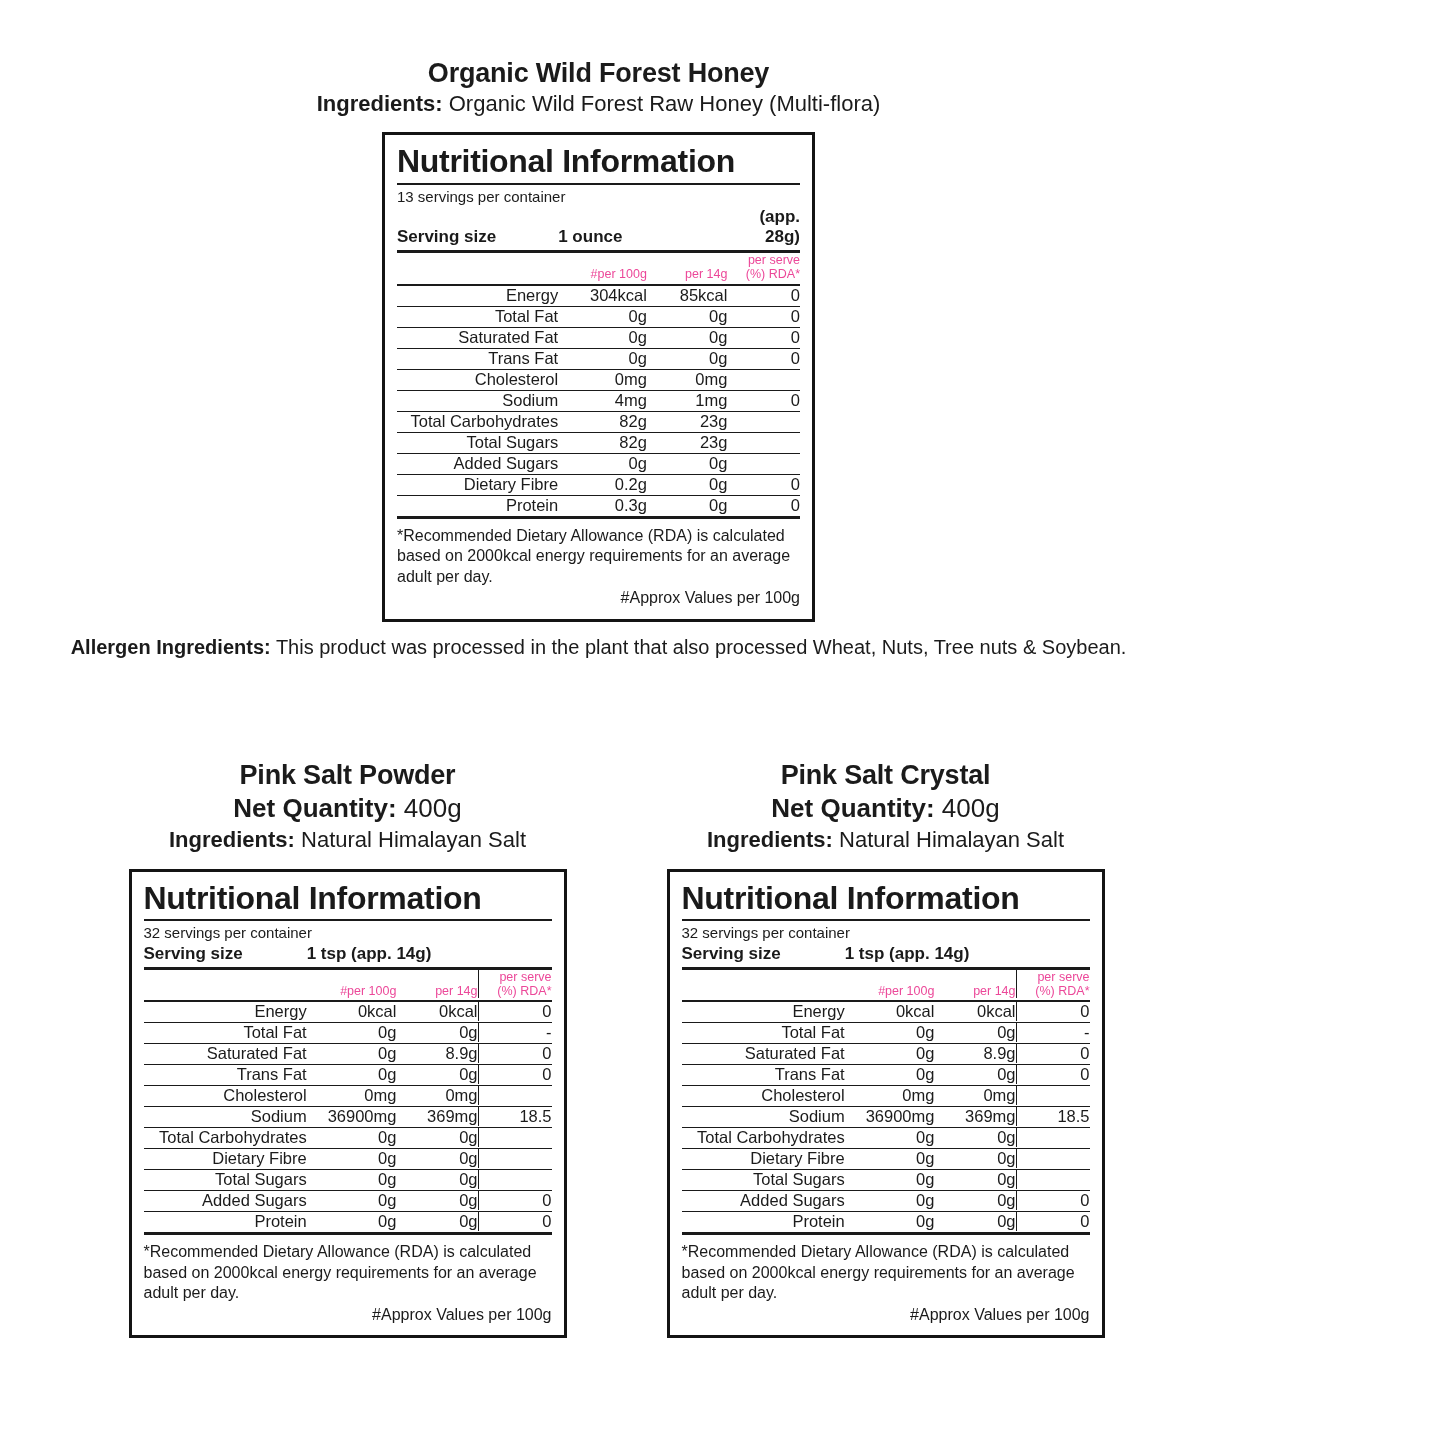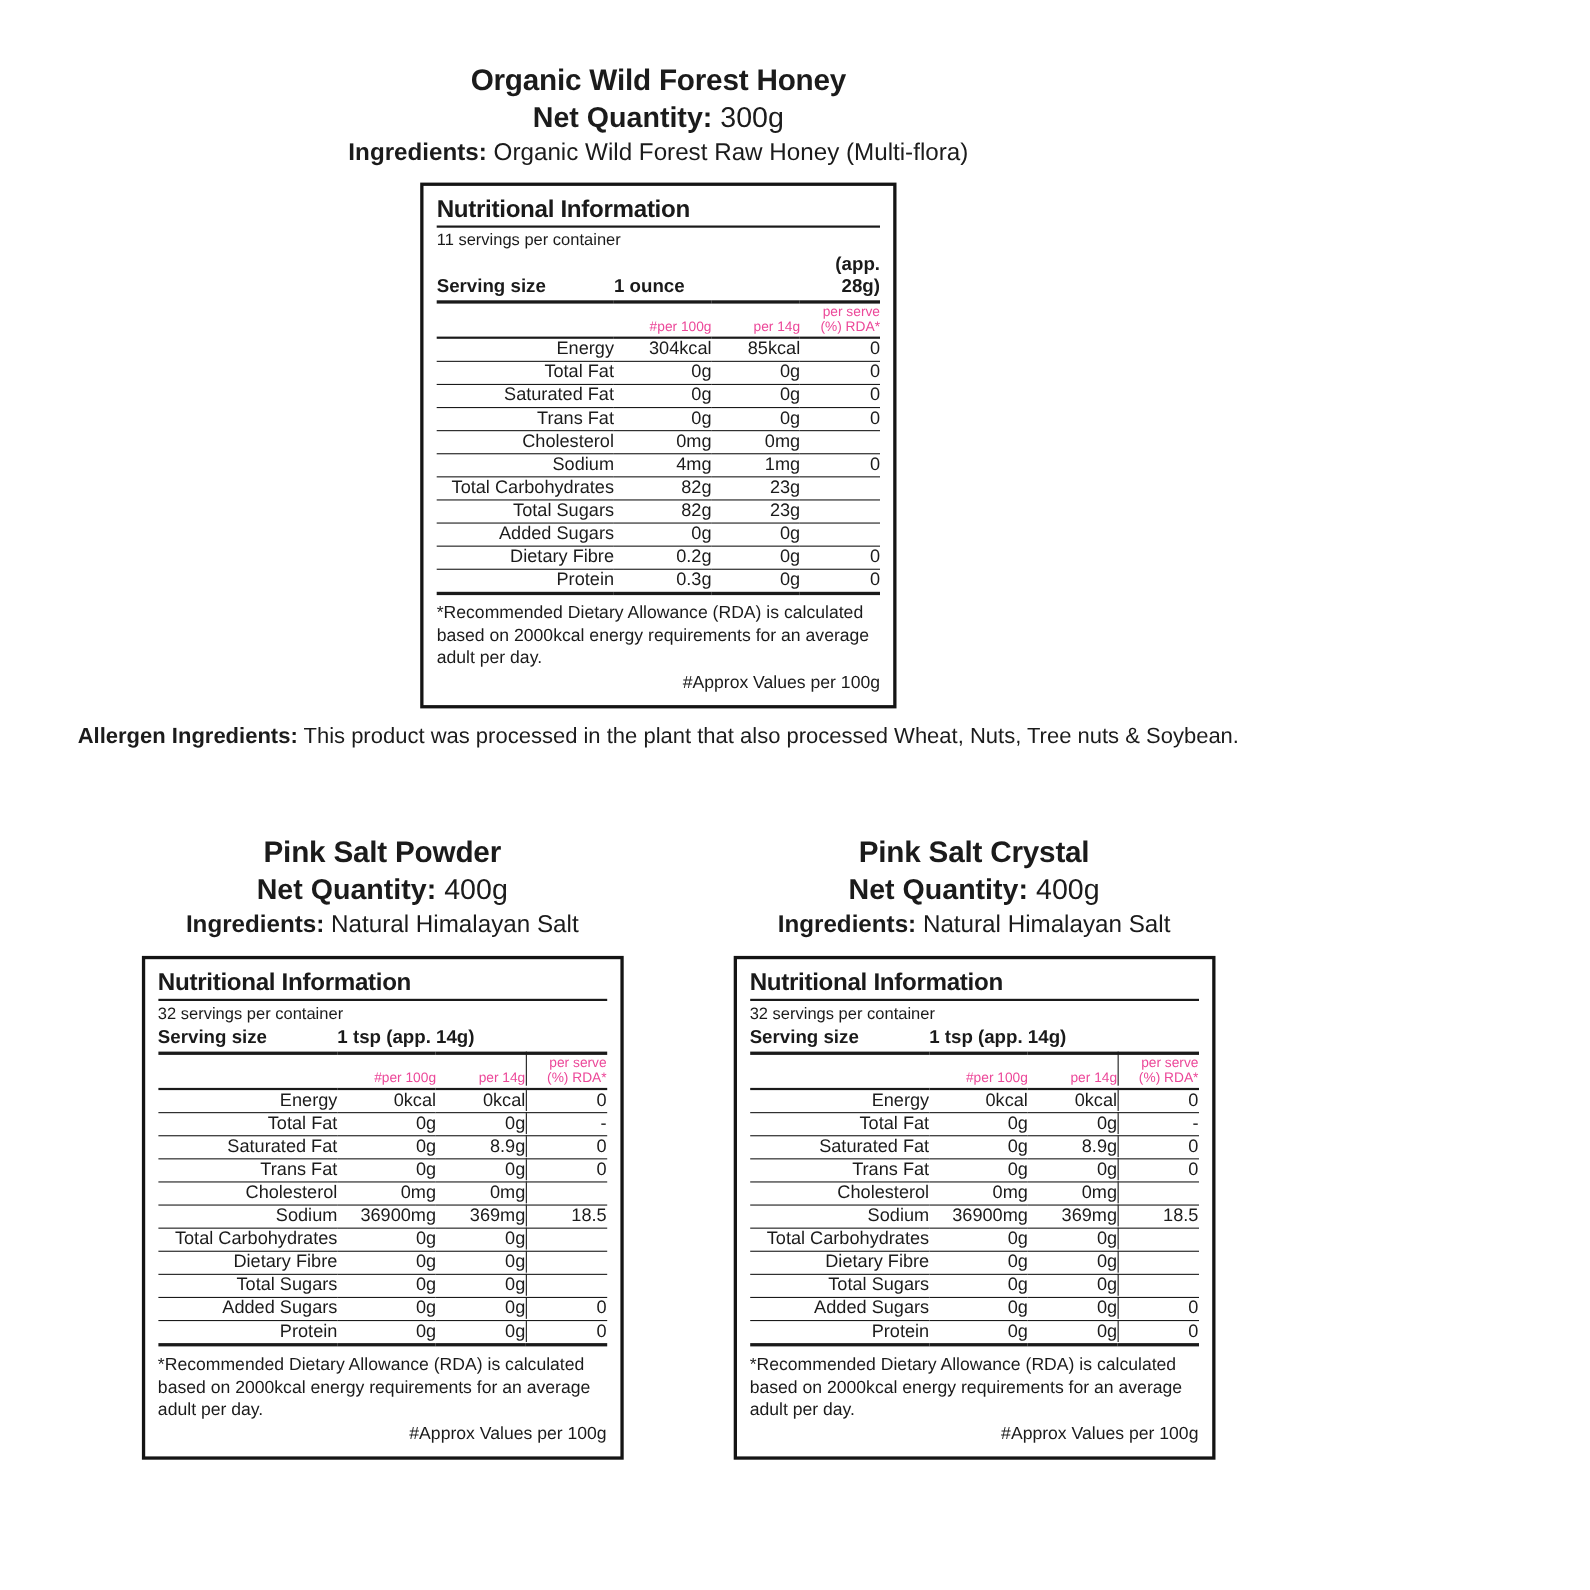--- a/index.html
+++ b/index.html
@@ -42,21 +42,21 @@
 
   
   .panel-box {
     border: 3.5px solid #141414;
     background: #fff;
     box-sizing: border-box;
     padding: 9px 12px 10px 12px;
   }
 
   .nutr-head {
-    font-size: 22px;
+    font-size: 32px;
     font-weight: bold;
     letter-spacing: -0.3px;
     line-height: 1.1;
     padding-bottom: 3px;
   }
   .rule-thin   { border-bottom: 1.5px solid #1a1a1a; }
   .rule-med    { border-bottom: 2.5px solid #1a1a1a; }
   .rule-thick  { border-bottom: 3.5px solid #1a1a1a; }
 
   .servings {
@@ -142,35 +142,31 @@
   table.nt.salt td.v3 { border-left: 1.8px solid #1a1a1a; padding-left: 6px; }
   table.nt.salt tr.colhead td.v3 { border-left: 1.8px solid #1a1a1a; }
 </style>
 </head>
 <body>
 
 <section id="honey-section">
 
   <div class="prod-title">Organic Wild Forest Honey</div>
 
-  <div class="netqty">
-    <span class="lbl">Net Quantity:</span>
-    <span>300g</span>
-  </div>
 
   <div class="ingredients">
     <span class="lbl">Ingredients:</span>
     <span>Organic Wild Forest Raw Honey (Multi-flora)</span>
   </div>
 
   <div id="honey-box-wrap">
     <div class="panel-box">
 
       <div class="nutr-head rule-med">Nutritional Information</div>
-      <div class="servings">11 servings per container</div>
+      <div class="servings">13 servings per container</div>
 
       <table class="nt honey-nt">
         <colgroup>
           <col style="width:40%">
             <col style="width:22%">
             <col style="width:20%">
             <col style="width:18%">
         </colgroup>
         <tbody>
           <tr class="srv-row">

